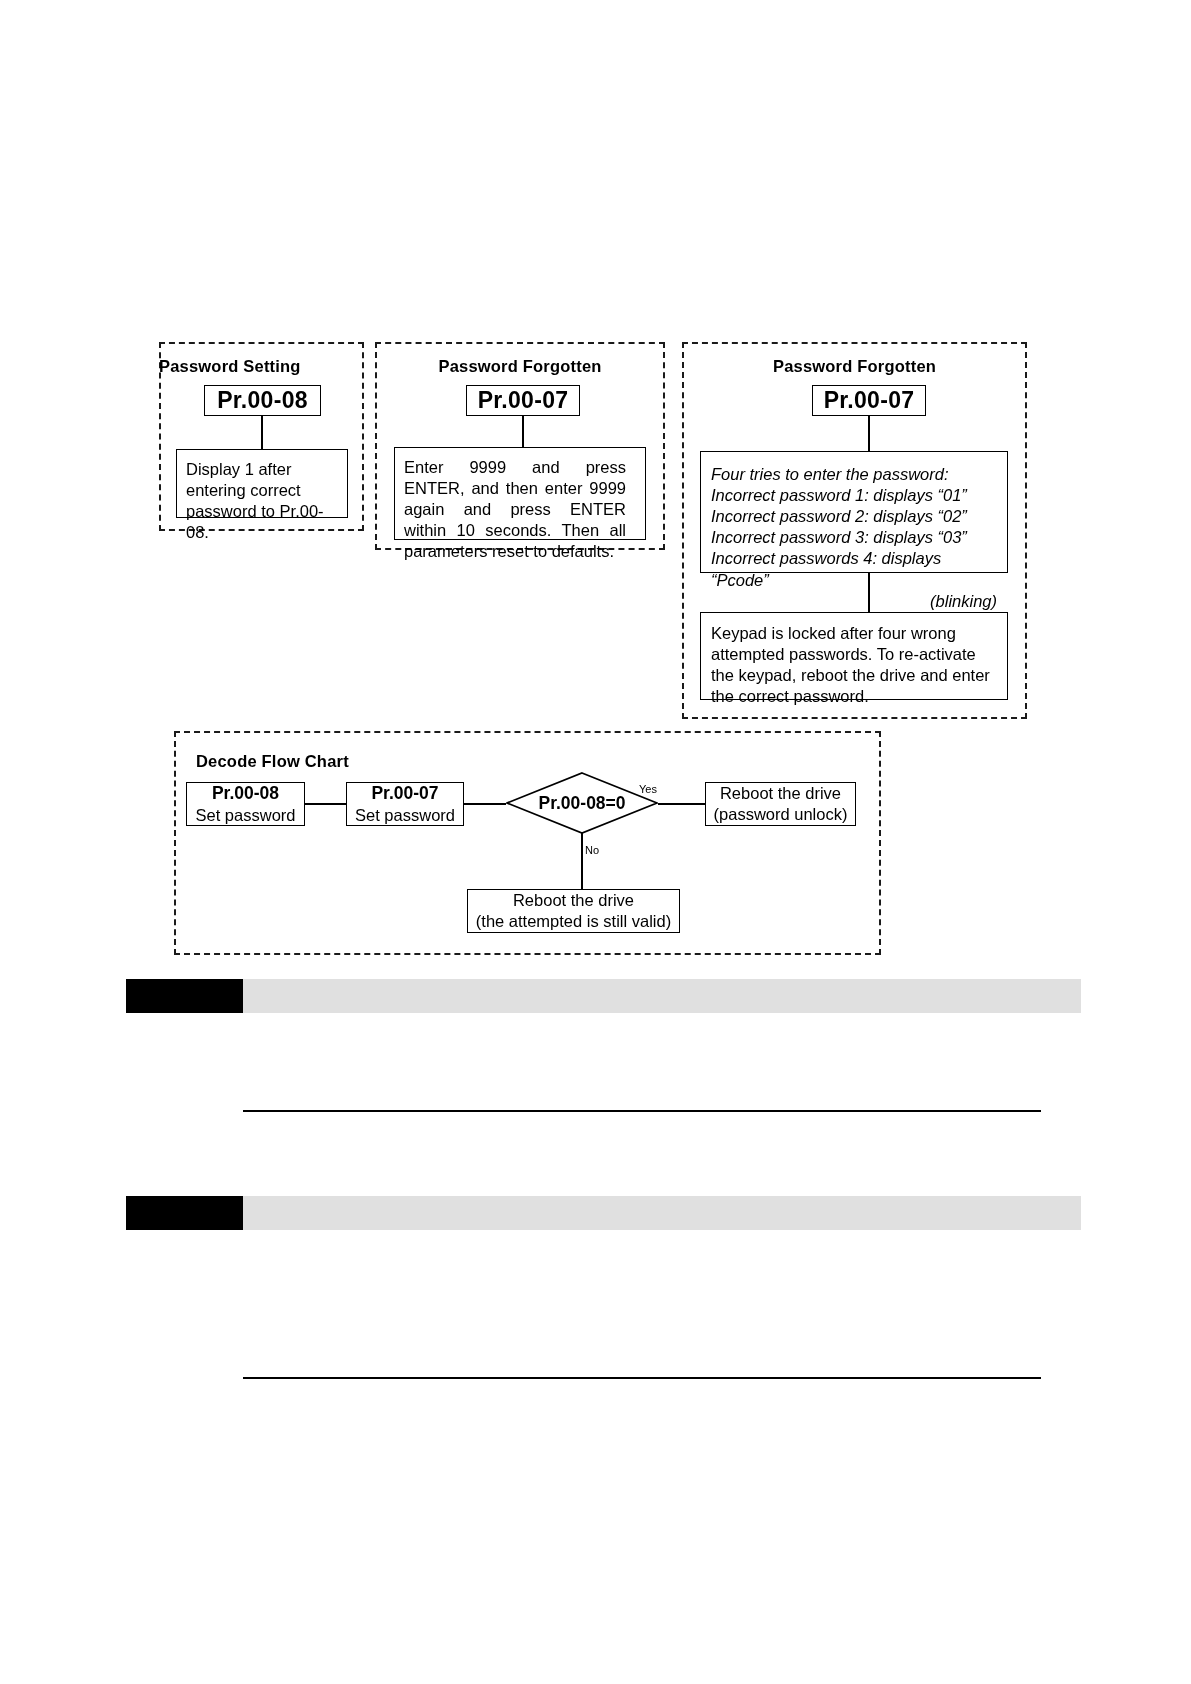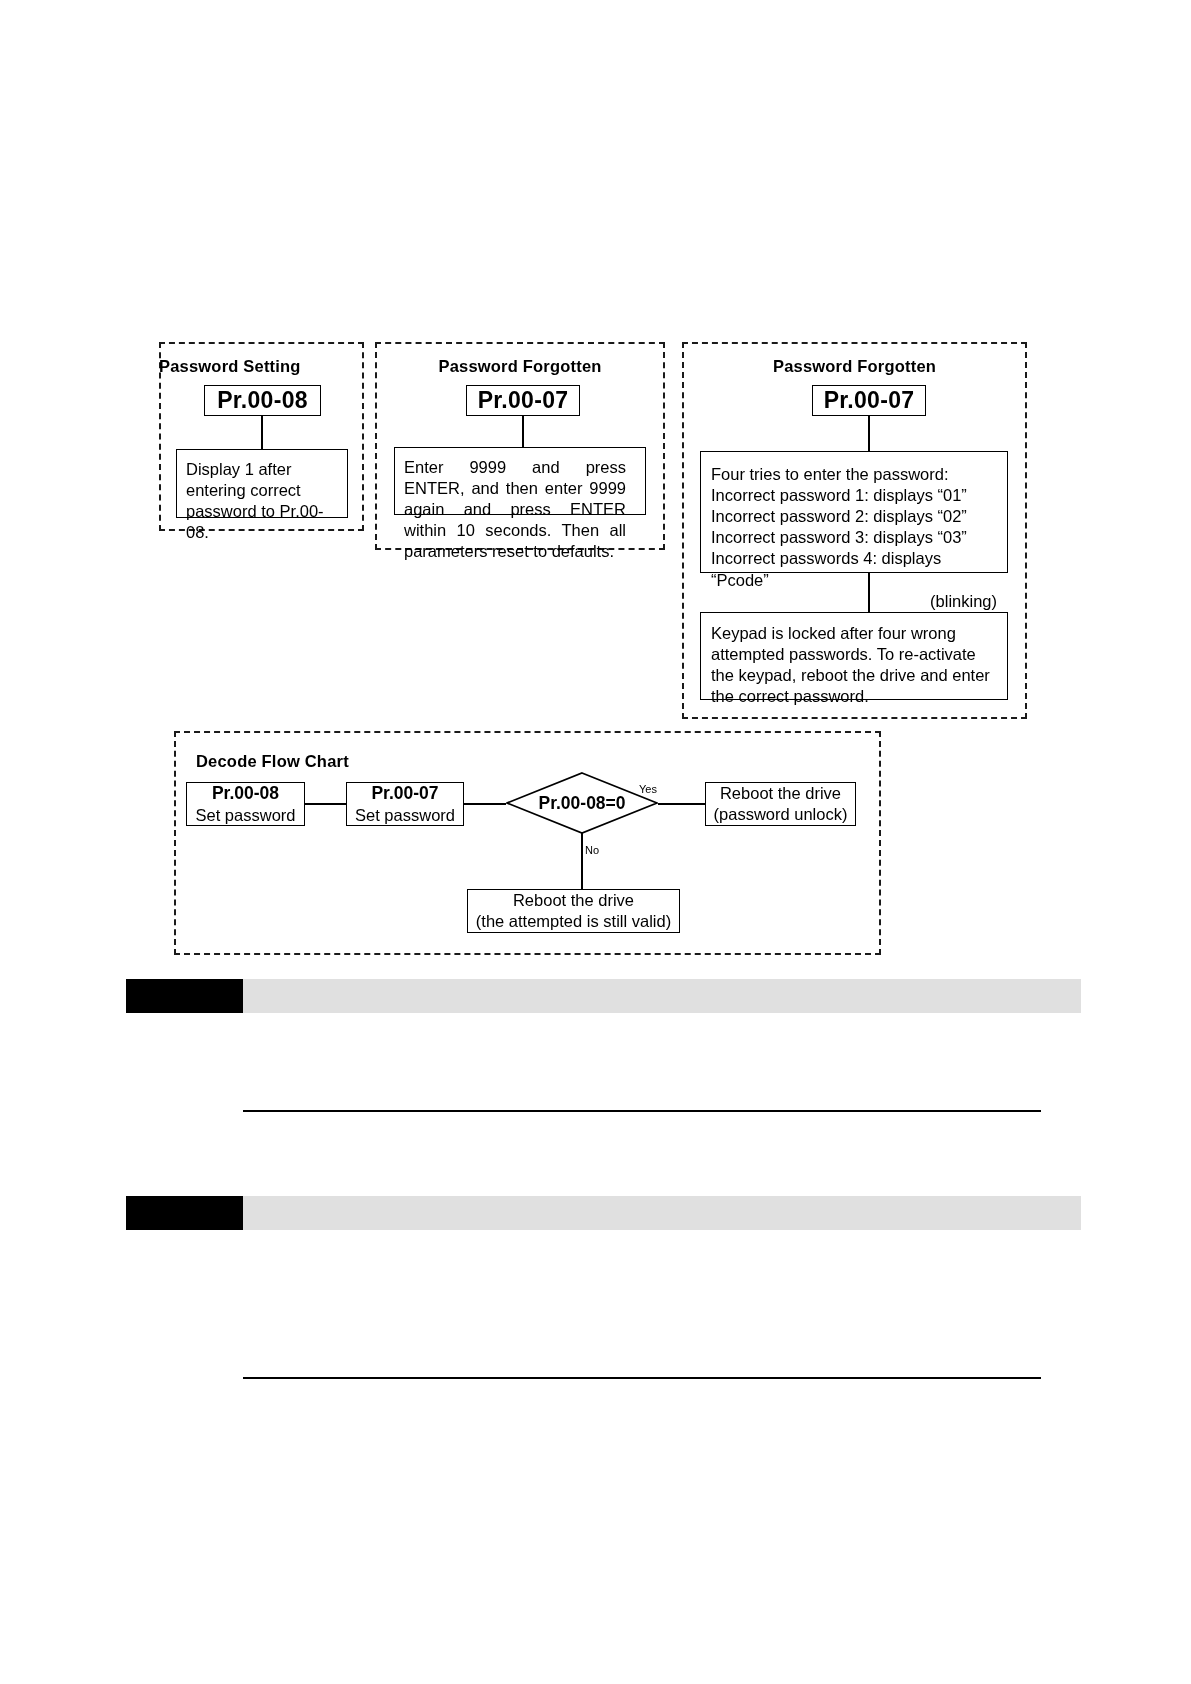--- a/index.html
+++ b/index.html
@@ -130,31 +130,31 @@
 <div class="text-box" style="left:176px; top:449px; width:172px; height:69px;">Display 1 after entering correct password to Pr.00-08.</div>
 
 <div class="dashed-panel" style="left:375px; top:342px; width:290px; height:208px;"></div>
 
 <div class="panel-title" style="left:375px; top:357px; width:290px; text-align:center;">Password Forgotten</div>
 
 <div class="pr-box" style="left:466px; top:385px; width:114px; height:31px;">Pr.00-07</div>
 
 <div class="connector v" style="left:522px; top:416px; height:31px;"></div>
 
-<div class="text-box justify" style="left:394px; top:447px; width:252px; height:68px;">Enter 9999 and press ENTER, and then enter 9999 again and press ENTER within 10 seconds. Then all parameters reset to defaults.</div>
+<div class="text-box justify" style="left:394px; top:447px; width:252px; height:93px;">Enter 9999 and press ENTER, and then enter 9999 again and press ENTER within 10 seconds. Then all parameters reset to defaults.</div>
 
 <div class="dashed-panel" style="left:682px; top:342px; width:345px; height:377px;"></div>
 
 <div class="panel-title" style="left:682px; top:357px; width:345px; text-align:center;">Password Forgotten</div>
 
 <div class="pr-box" style="left:812px; top:385px; width:114px; height:31px;">Pr.00-07</div>
 
 <div class="connector v" style="left:868px; top:416px; height:35px;"></div>
 
-<div class="text-box" style="left:700px; top:451px; width:308px; height:122px; padding:12px 10px 10px 10px;">
+<div class="text-box" style="left:700px; top:451px; width:308px; height:122px; padding:12px 10px 10px 10px;font-style:italic;">
   <p>Four tries to enter the password:</p>
   <p>Incorrect password 1: displays “01”</p>
   <p>Incorrect password 2: displays “02”</p>
   <p>Incorrect password 3: displays “03”</p>
   <p>Incorrect passwords 4: displays “Pcode”</p>
   <p class="indent-right">(blinking)</p>
 </div>
 
 <div class="connector v" style="left:868px; top:573px; height:39px;"></div>
 

